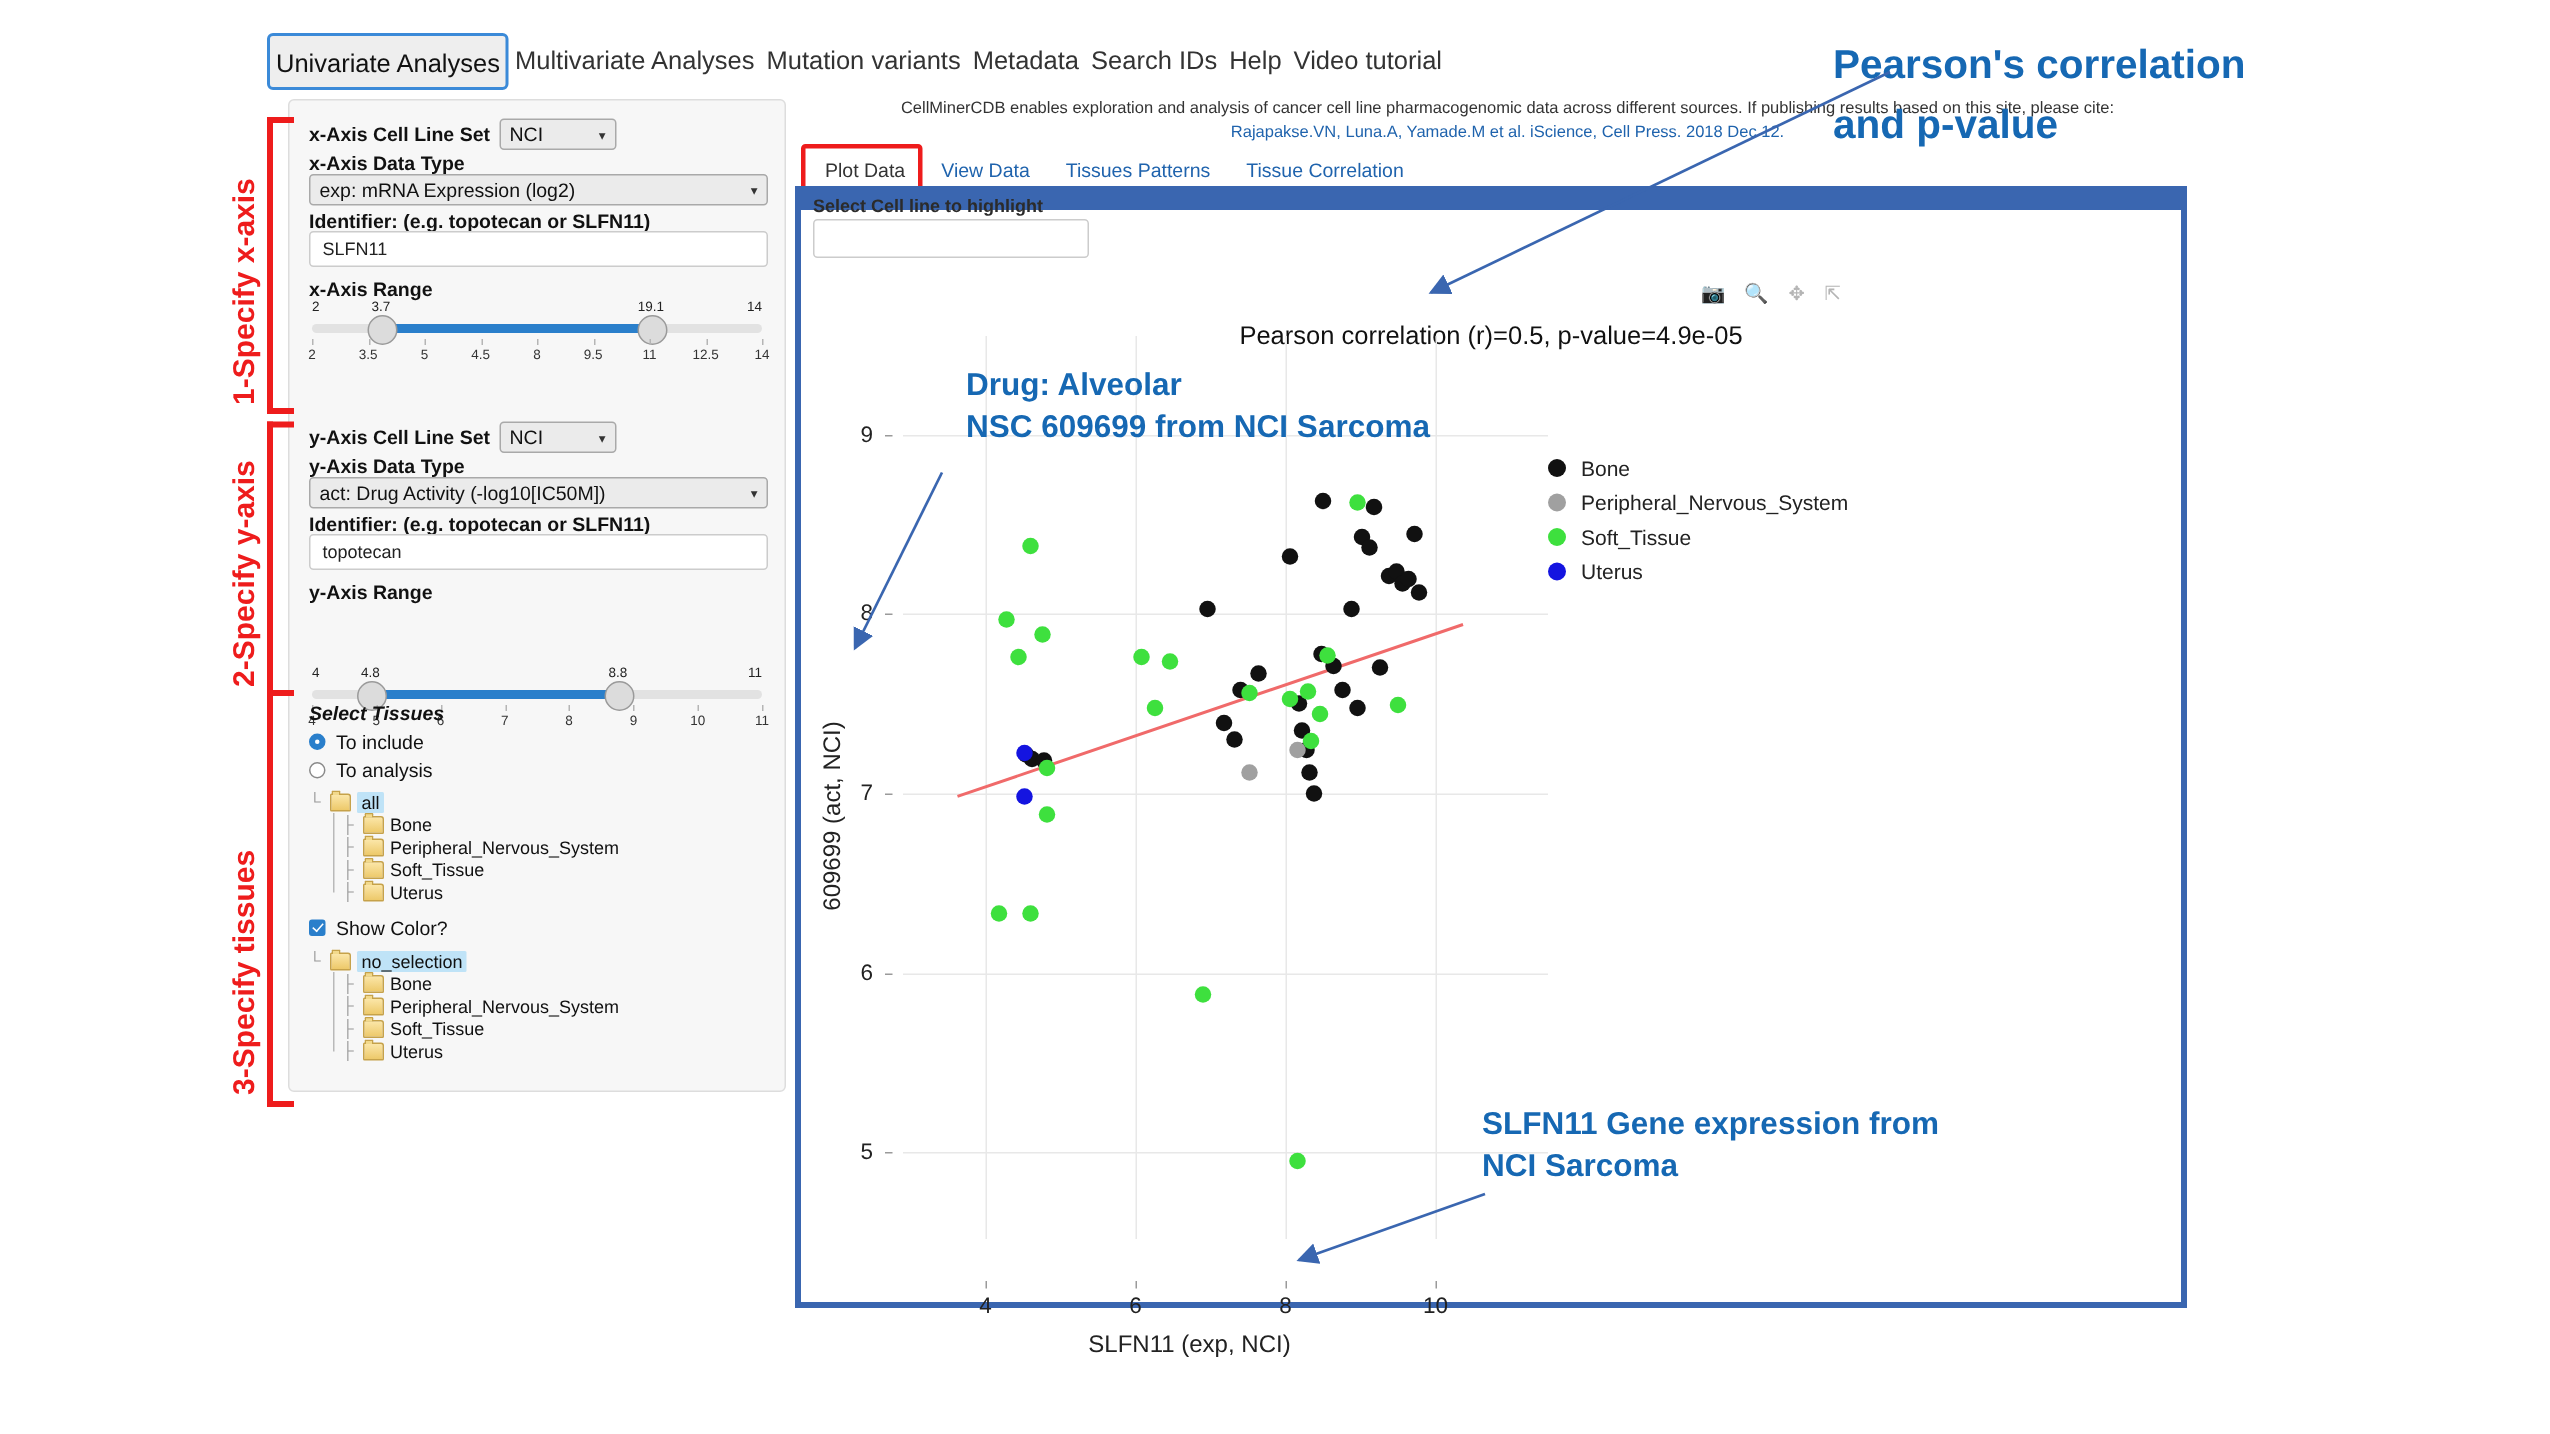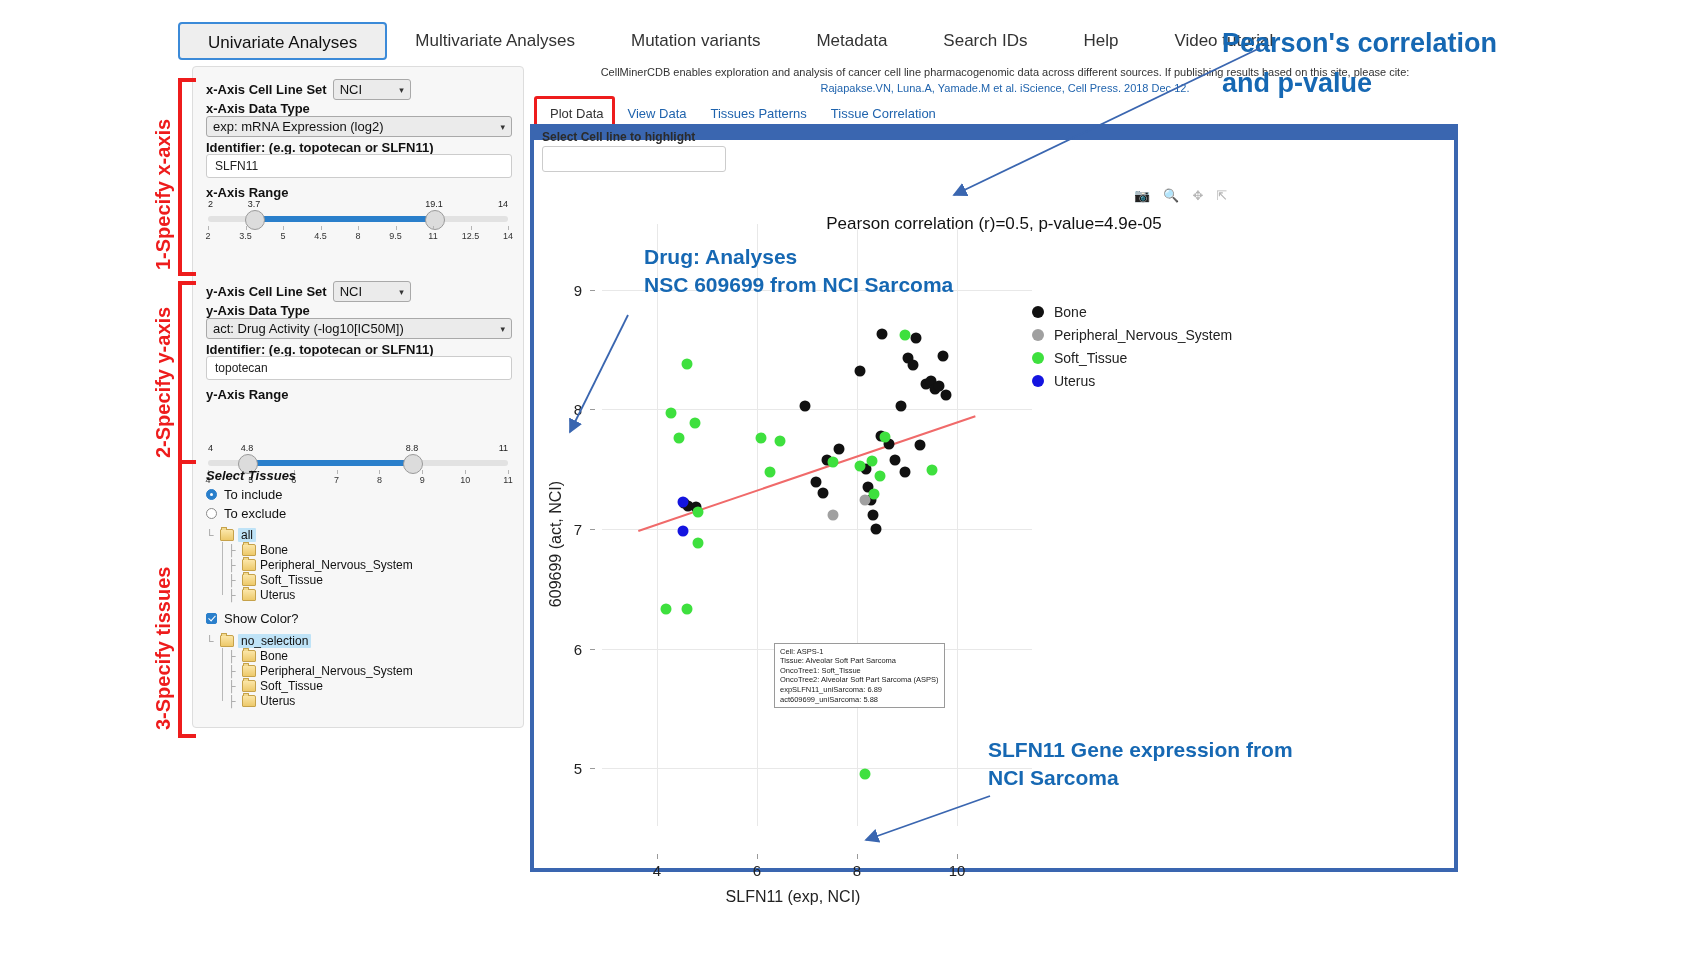--- a/index.html
+++ b/index.html
@@ -9,21 +9,21 @@
     font-family:"Liberation Sans", sans-serif;
     position:relative;
     overflow:hidden;
     color:#111;
   }
   .abs{position:absolute;}
 
   
   #navbar{left:178px;top:22px;width:1280px;height:38px;display:flex;align-items:stretch;}
   .nav-tab{
-    padding:6px 28px;font-size:17px;color:#333;line-height:25px;
+    padding:6px 4px;font-size:17px;color:#333;line-height:25px;
     white-space:nowrap;
   }
   .nav-tab.active{
     background:#eeeeee;border:2px solid #3b8ad8;border-radius:4px;color:#111;
   }
 
   
   #sidebar{
     left:192px;top:66px;width:330px;height:660px;
     background:#f7f7f7;border:1px solid #dddddd;border-radius:4px;
@@ -237,21 +237,21 @@
     </div>
 </div>
 
 <div class="abs lbl" style="left:206px;top:468px;font-style:italic;">Select Tissues</div>
 <div class="abs radio-row" style="left:206px;top:487px;">
   <span class="radio sel"></span>
   <span>To include</span>
 </div>
 <div class="abs radio-row" style="left:206px;top:506px;">
   <span class="radio"></span>
-  <span>To exclude</span>
+  <span>To analysis</span>
 </div>
 
 <div class="abs" style="left:206px;top:528px;width:300px;">
   <div class="tree-root">
     <span class="elbow">└</span>
     <span class="folder"></span>
     <span class="hl">all</span>
   </div>
   <div id="tree1-children" style="position: relative;">
       <div class="treeline" style="left: 16px; top: 0px; height: 53px;"></div>
@@ -444,28 +444,20 @@
     <div class="axlabel" id="xaxis-title" style="left: 0px; width: 518px; text-align: center; top: 712px;">SLFN11 (exp, NCI)</div>
     <div class="axlabel" id="yaxis-title" style="left: -78px; top: 359px; width: 200px; text-align: center; transform: rotate(-90deg);">609699 (act, NCI)</div>
 
     <div id="modebar" style="left:600px;top:12px;">
       <span>📷</span>
       <span>🔍</span>
       <span>✥</span>
       <span>⇱</span>
     </div>
 
-    <div id="tooltip" style="left: 240px; top: 466.617px;">
-        <div>Cell: ASPS-1</div>
-        <div>Tissue: Alveolar Soft Part Sarcoma</div>
-        <div>OncoTree1: Soft_Tissue</div>
-        <div>OncoTree2: Alveolar Soft Part Sarcoma (ASPS)</div>
-        <div>expSLFN11_uniSarcoma: 6.89</div>
-        <div>act609699_uniSarcoma: 5.88</div>
-      </div>
   </div>
 </div>
 
 <div class="brk" style="left:178px;top:78px;width:14px;height:190px;"></div>
 <div class="brk-label" style="left:152px;top:270px;">1-Specify x-axis</div>
 
 <div class="brk" style="left:178px;top:281px;width:14px;height:175px;"></div>
 <div class="brk-label" style="left:152px;top:458px;">2-Specify y-axis</div>
 
 <div class="brk" style="left:178px;top:460px;width:14px;height:270px;"></div>
@@ -475,21 +467,21 @@
 <div class="bluetxt" style="left:1222px;top:68px;font-size:27px;">and p-value</div>
 <svg class="bluearrow" style="left:940px;top:40px;width:330px;height:170px;">
   <defs>
       <marker id="ah1" markerWidth="9" markerHeight="9" refX="7" refY="4" orient="auto">
     <path d="M0,0 L8,4 L0,8 z" fill="#3a66b0"></path>
       </marker>
     </defs>
   <line x1="320" y1="8" x2="14" y2="155" stroke="#3a66b0" stroke-width="1.8" marker-end="url(#ah1)"></line>
 </svg>
 
-<div class="bluetxt" style="left:644px;top:245px;font-size:21px;">Drug: Analyses</div>
+<div class="bluetxt" style="left:644px;top:245px;font-size:21px;">Drug: Alveolar</div>
 <div class="bluetxt" style="left:644px;top:273px;font-size:21px;">NSC 609699 from NCI Sarcoma</div>
 <svg class="bluearrow" style="left:560px;top:310px;width:80px;height:135px;">
   <defs>
       <marker id="ah2" markerWidth="9" markerHeight="9" refX="7" refY="4" orient="auto">
     <path d="M0,0 L8,4 L0,8 z" fill="#3a66b0"></path>
       </marker>
     </defs>
   <line x1="68" y1="5" x2="10" y2="122" stroke="#3a66b0" stroke-width="1.8" marker-end="url(#ah2)"></line>
 </svg>
 

